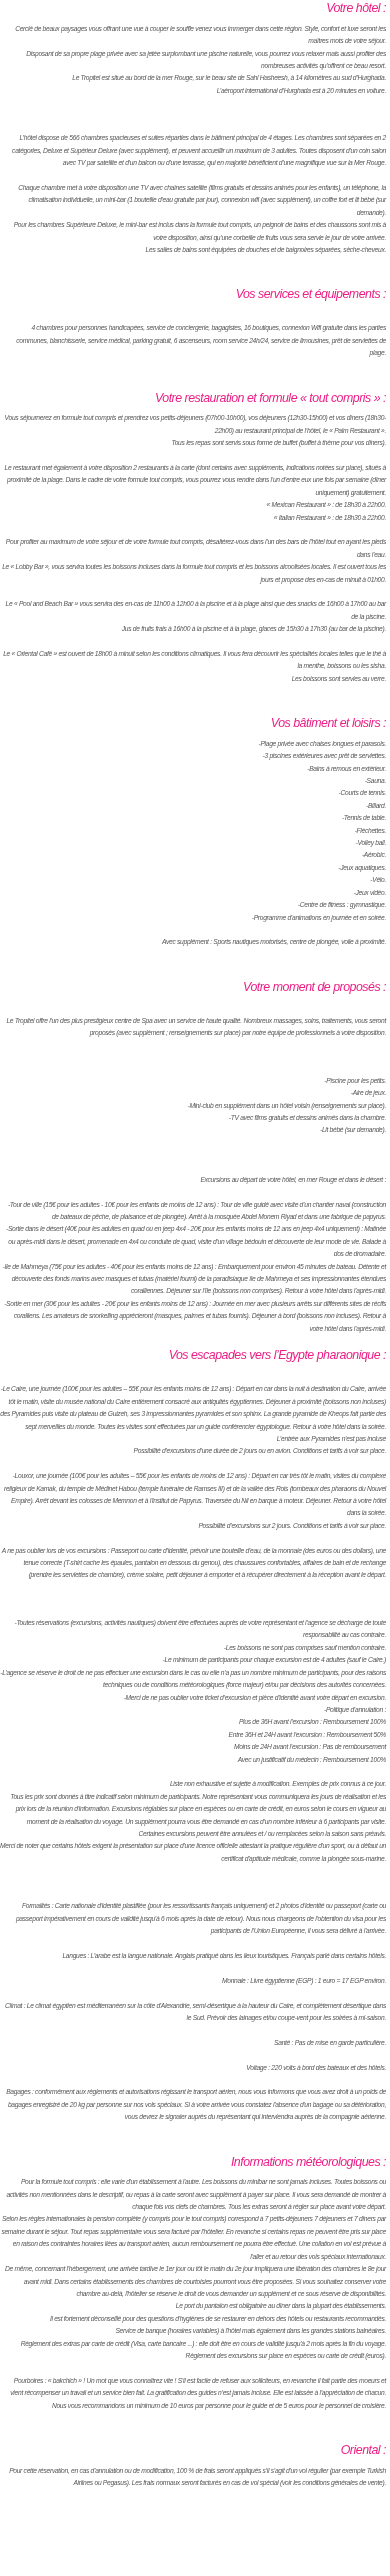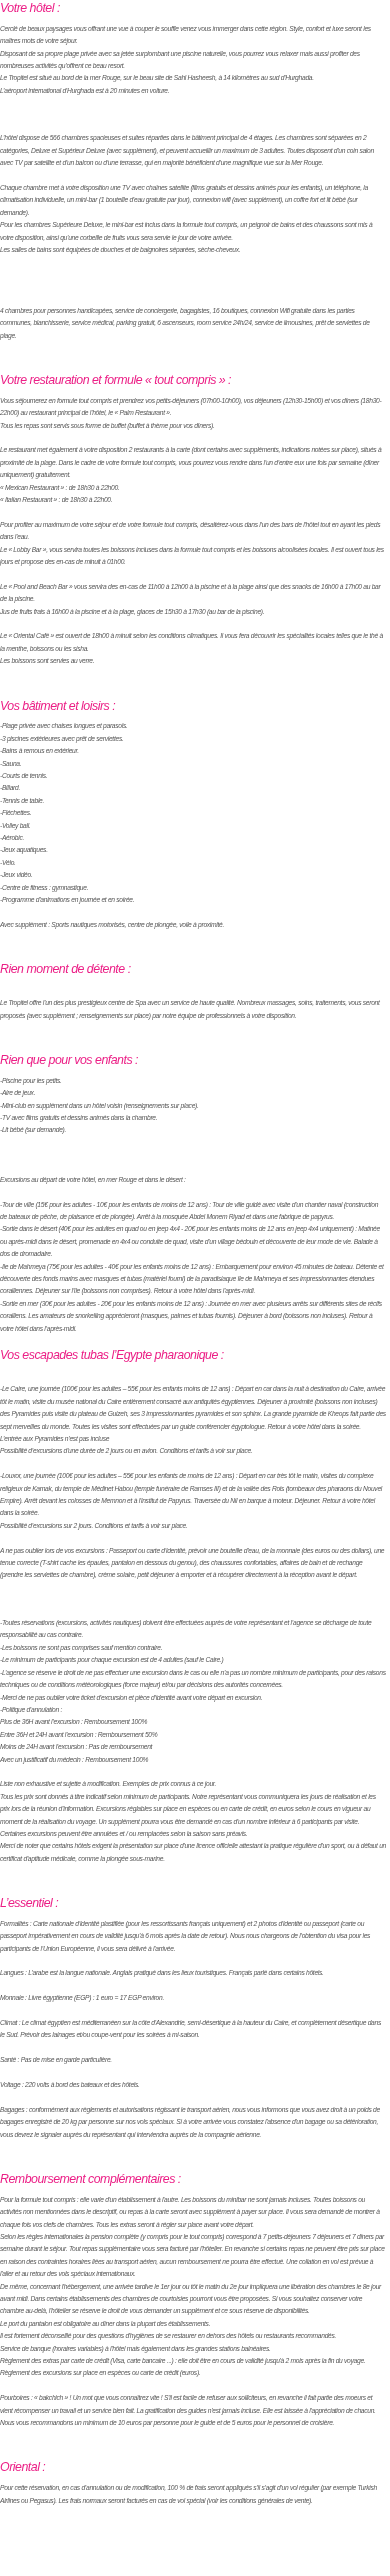--- a/index.html
+++ b/index.html
@@ -1,21 +1,21 @@
 <!DOCTYPE html>
 <html style="font-size:8.2px"><head>
 <meta charset="utf-8">
 <style>
   html, body { margin: 0; padding: 0; background: #ffffff; }
   body {
     width: 391px;
     font-family: "Liberation Sans", "DejaVu Sans", sans-serif;
     color: #555555;
   }
-  .doc { padding: 0 0 5.2px 0; width: 386px; box-sizing: border-box; }
+  .doc { padding: 0 0 5.2px 0; width: 386px; box-sizing: border-box; text-align: right; }
   .section { margin: 0; }
   h2.sec-title {
     color: #ec1f86;
     font-style: italic;
     font-weight: normal;
     font-size: 12.4px;
     letter-spacing: -0.5px;
     margin: 0;
     line-height: 17.5px;
     font-family: "Liberation Sans", "DejaVu Sans", sans-serif;
@@ -51,20 +51,21 @@
     <div style="height:5.2px"></div>
     <p class="para">L’hôtel dispose de 566 chambres spacieuses et suites réparties dans le bâtiment principal de 4 étages. Les chambres sont séparées en 2 catégories, Deluxe et Supérieur Deluxe (avec supplément), et peuvent accueillir un maximum de 3 adultes. Toutes disposent d’un coin salon avec TV par satellite et d’un balcon ou d’une terrasse, qui en majorité bénéficient d’une magnifique vue sur la Mer Rouge.</p>
     <div class="gap-s"></div>
     <p class="para">Chaque chambre met à votre disposition une TV avec chaînes satellite (films gratuits et dessins animés pour les enfants), un téléphone, la climatisation individuelle, un mini-bar (1 bouteille d’eau gratuite par jour), connexion wifi (avec supplément), un coffre fort et lit bébé (sur demande).</p>
     <p class="para">Pour les chambres Supérieure Deluxe, le mini-bar est inclus dans la formule tout compris, un peignoir de bains et des chaussons sont mis à votre disposition, ainsi qu’une corbeille de fruits vous sera servie le jour de votre arrivée.</p>
     <p class="para">Les salles de bains sont équipées de douches et de baignoires séparées, sèche-cheveux.</p>
   </section>
   <div class="gap-l"></div>
 
   <section class="section">
+    <h2 class="sec-title">Vos services et équipements :</h2>
     <div class="gap-m"></div>
     <p class="para">4 chambres pour personnes handicapées, service de conciergerie, bagagistes, 16 boutiques, connexion Wifi gratuite dans les parties communes, blanchisserie, service médical, parking gratuit, 6 ascenseurs, room service 24h/24, service de limousines, prêt de serviettes de plage.</p>
   </section>
   <div class="gap-l"></div>
 
   <section class="section">
     <h2 class="sec-title">Votre restauration et formule « tout compris » :</h2>
     <div style="height:5.2px"></div>
     <p class="para">Vous séjournerez en formule tout compris et prendrez vos petits-déjeuners (07h00-10h00), vos déjeuners (12h30-15h00) et vos dîners (18h30-22h00) au restaurant principal de l’hôtel, le « Palm Restaurant ».</p>
     <p class="para">Tous les repas sont servis sous forme de buffet (buffet à thème pour vos dîners).</p>
@@ -101,28 +102,27 @@
     <p class="para">-Vélo.</p>
     <p class="para">-Jeux vidéo.</p>
     <p class="para">-Centre de fitness : gymnastique.</p>
     <p class="para">-Programme d’animations en journée et en soirée.</p>
     <div class="gap-s"></div>
     <p class="para">Avec supplément : Sports nautiques motorisés, centre de plongée, voile à proximité.</p>
   </section>
   <div class="gap-l"></div>
 
   <section class="section">
-    <h2 class="sec-title">Rien moment de détente :</h2>
+    <h2 class="sec-title">Votre moment de proposés :</h2>
     <div class="gap-m"></div>
     <p class="para">Le Tropitel offre l’un des plus prestigieux centre de Spa avec un service de haute qualité. Nombreux massages, soins, traitements, vous seront proposés (avec supplément ; renseignements sur place) par notre équipe de professionnels à votre disposition.</p>
   </section>
   <div class="gap-l"></div>
 
   <section class="section">
-    <h2 class="sec-title">Rien que pour vos enfants :</h2>
     <div style="height:5.2px"></div>
     <p class="para">-Piscine pour les petits.</p>
     <p class="para">-Aire de jeux.</p>
     <p class="para">-Mini-club en supplément dans un hôtel voisin (renseignements sur place).</p>
     <p class="para">-TV avec films gratuits et dessins animés dans la chambre.</p>
     <p class="para">-Lit bébé (sur demande).</p>
   </section>
   <div class="gap-m"></div>
 
   <section class="section">
@@ -130,21 +130,21 @@
     <p class="para">Excursions au départ de votre hôtel, en mer Rouge et dans le désert :</p>
     <div class="gap-s"></div>
     <p class="para">-Tour de ville (15€ pour les adultes - 10€ pour les enfants de moins de 12 ans) : Tour de ville guidé avec visite d’un chantier naval (construction de bateaux de pêche, de plaisance et de plongée). Arrêt à la mosquée Abdel Monem Riyad et dans une fabrique de papyrus.</p>
     <p class="para">-Sortie dans le désert (40€ pour les adultes en quad ou en jeep 4x4 - 20€ pour les enfants moins de 12 ans en jeep 4x4 uniquement) : Matinée ou après-midi dans le désert, promenade en 4x4 ou conduite de quad, visite d’un village bédouin et découverte de leur mode de vie. Balade à dos de dromadaire.</p>
     <p class="para">-Ile de Mahmeya (75€ pour les adultes - 40€ pour les enfants moins de 12 ans) : Embarquement pour environ 45 minutes de bateau. Détente et découverte des fonds marins avec masques et tubas (matériel fourni) de la paradisiaque île de Mahmeya et ses impressionnantes étendues coralliennes. Déjeuner sur l’île (boissons non comprises). Retour à votre hôtel dans l’après-midi.</p>
     <p class="para">-Sortie en mer (30€ pour les adultes - 20€ pour les enfants moins de 12 ans) : Journée en mer avec plusieurs arrêts sur différents sites de récifs coralliens. Les amateurs de snorkelling apprécieront (masques, palmes et tubas fournis). Déjeuner à bord (boissons non incluses). Retour à votre hôtel dans l’après-midi.</p>
   </section>
   <div class="gap-s"></div>
 
   <section class="section">
-    <h2 class="sec-title">Vos escapades tubas l’Egypte pharaonique :</h2>
+    <h2 class="sec-title">Vos escapades vers l’Egypte pharaonique :</h2>
     <div class="gap-m"></div>
     <p class="para">-Le Caire, une journée (100€ pour les adultes – 55€ pour les enfants moins de 12 ans) : Départ en car dans la nuit à destination du Caire, arrivée tôt le matin, visite du musée national du Caire entièrement consacré aux antiquités égyptiennes. Déjeuner à proximité (boissons non incluses) des Pyramides puis visite du plateau de Guizeh, ses 3 impressionnantes pyramides et son sphinx. La grande pyramide de Kheops fait partie des sept merveilles du monde. Toutes les visites sont effectuées par un guide conférencier égyptologue. Retour à votre hôtel dans la soirée.</p>
     <p class="para">L’entrée aux Pyramides n’est pas incluse</p>
     <p class="para">Possibilité d’excursions d’une durée de 2 jours ou en avion. Conditions et tarifs à voir sur place.</p>
     <div class="gap-s"></div>
     <p class="para">-Louxor, une journée (100€ pour les adultes – 55€ pour les enfants de moins de 12 ans) : Départ en car très tôt le matin, visites du complexe religieux de  Karnak, du temple de   Médinet Habou (temple funéraire de Ramses III) et de la vallée des Rois (tombeaux des pharaons du Nouvel Empire). Arrêt devant les colosses de Memnon et à l’institut de Papyrus. Traversée du Nil en barque à moteur. Déjeuner. Retour à votre hôtel dans la soirée.</p>
     <p class="para">Possibilité d’excursions sur 2 jours. Conditions et tarifs à voir sur place.</p>
     <div class="gap-s"></div>
     <p class="para">A ne pas oublier lors de vos excursions : Passeport ou carte d’identité, prévoir une bouteille d’eau, de la monnaie (des euros ou des dollars), une tenue correcte (T-shirt cache les épaules, pantalon en dessous du genou), des chaussures confortables, affaires  de bain et de rechange (prendre les serviettes de chambre), crème solaire, petit déjeuner à emporter et à récupérer directement à la réception avant le départ.</p>
   </section>
@@ -163,40 +163,39 @@
     <p class="para">Moins de 24H avant l’excursion : Pas de remboursement</p>
     <p class="para">Avec un justificatif du médecin : Remboursement 100%</p>
     <div class="gap-s"></div>
     <p class="para">Liste non exhaustive et sujette à modification. Exemples de prix connus à ce jour.</p>
     <p class="para">Tous les prix sont donnés à titre indicatif selon minimum de participants. Notre représentant vous communiquera les jours de réalisation et les prix lors de la réunion d’information. Excursions réglables sur place en espèces ou en carte de crédit, en euros selon le cours en vigueur au moment de la réalisation du voyage. Un supplément pourra vous être demandé en cas d’un nombre inférieur à 6 participants par visite. Certaines excursions peuvent être annulées et / ou remplacées selon la saison sans préavis.</p>
     <p class="para">Merci de noter que certains hôtels exigent la présentation sur place d'une licence officielle attestant la pratique régulière d'un sport, ou à défaut un certificat d'aptitude médicale, comme la plongée sous-marine.</p>
   </section>
   <div class="gap-l"></div>
 
   <section class="section">
-    <h2 class="sec-title">L’essentiel :</h2>
     <div style="height:5.2px"></div>
     <p class="para">Formalités : Carte nationale d’identité plastifiée (pour les ressortissants français uniquement) et 2 photos d’identité ou passeport (carte ou passeport impérativement en cours de validité jusqu’à 6 mois après la date de retour). Nous nous chargeons de l’obtention du visa pour les participants de l’Union Européenne, il vous sera délivré à l’arrivée.</p>
     <div class="gap-s"></div>
     <p class="para">Langues : L’arabe est la langue nationale. Anglais pratiqué dans les lieux touristiques. Français parlé dans certains hôtels.</p>
     <div class="gap-s"></div>
     <p class="para">Monnaie : Livre égyptienne (EGP) : 1 euro = 17 EGP environ.</p>
     <div class="gap-s"></div>
     <p class="para">Climat : Le climat égyptien est méditerranéen sur la côte d'Alexandrie, semi-désertique à la hauteur du Caire, et complètement désertique dans le Sud. Prévoir des lainages et/ou coupe-vent pour les soirées à mi-saison.</p>
     <div class="gap-s"></div>
     <p class="para">Santé : Pas de mise en garde particulière.</p>
     <div class="gap-s"></div>
     <p class="para">Voltage : 220 volts à bord des bateaux et des hôtels.</p>
     <div class="gap-s"></div>
     <p class="para">Bagages : conformément aux règlements et autorisations régissant le transport aérien, nous vous informons que vous avez droit à un poids de bagages enregistré de 20 kg par personne sur nos vols spéciaux. Si à votre arrivée vous constatez l'absence d'un bagage ou sa détérioration, vous devrez le signaler auprès du représentant qui interviendra auprès de la compagnie aérienne.</p>
   </section>
   <div class="gap-l"></div>
 
   <section class="section">
-    <h2 class="sec-title">Remboursement complémentaires :</h2>
+    <h2 class="sec-title">Informations météorologiques :</h2>
     <div style="height:5.2px"></div>
     <p class="para">Pour la formule tout compris : elle varie d'un établissement à l'autre. Les boissons du minibar ne sont jamais incluses. Toutes boissons ou activités non mentionnées dans le descriptif, ou repas à la carte seront avec supplément à payer sur place. Il vous sera demandé de montrer à chaque fois vos clefs de chambres. Tous les extras seront à régler sur place avant votre départ.</p>
     <p class="para">Selon les règles internationales la pension complète (y compris pour le tout compris) correspond à 7 petits-déjeuners 7 déjeuners et 7 dîners par semaine durant le séjour. Tout repas supplémentaire vous sera facturé par l'hôtelier. En revanche si certains repas ne peuvent être pris sur place en raison des contraintes horaires liées au transport aérien, aucun remboursement ne pourra être effectué. Une collation en vol est prévue à l'aller et au retour des vols spéciaux internationaux.</p>
     <p class="para">De même, concernant l'hébergement, une arrivée tardive le 1er jour ou tôt le matin du 2e jour impliquera une libération des chambres le 8e jour avant midi. Dans certains établissements des chambres de courtoisies pourront vous être proposées. Si vous souhaitez conserver votre chambre au-delà, l'hôtelier se réserve le droit de vous demander un supplément et ce sous réserve de disponibilités.</p>
     <p class="para">Le port du pantalon est obligatoire au dîner dans la plupart des établissements.</p>
     <p class="para">Il est fortement déconseillé pour des questions d'hygiènes de se restaurer en dehors des hôtels ou restaurants recommandés.</p>
     <p class="para">Service de banque (horaires variables) à l'hôtel mais également dans les grandes stations balnéaires.</p>
     <p class="para">Règlement des extras par carte de crédit (Visa, carte bancaire ...) : elle doit être en cours de validité jusqu'à 2 mois après la fin du voyage.</p>
     <p class="para">Règlement des excursions sur place en espèces ou carte de crédit (euros).</p>
     <div class="gap-s"></div>

